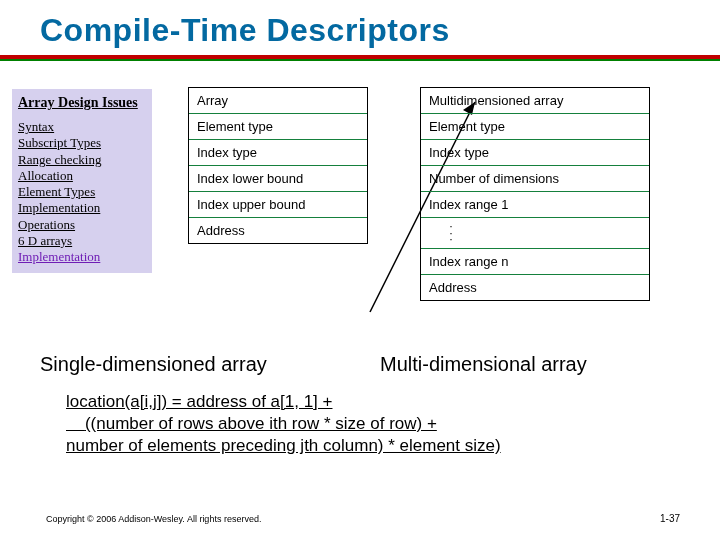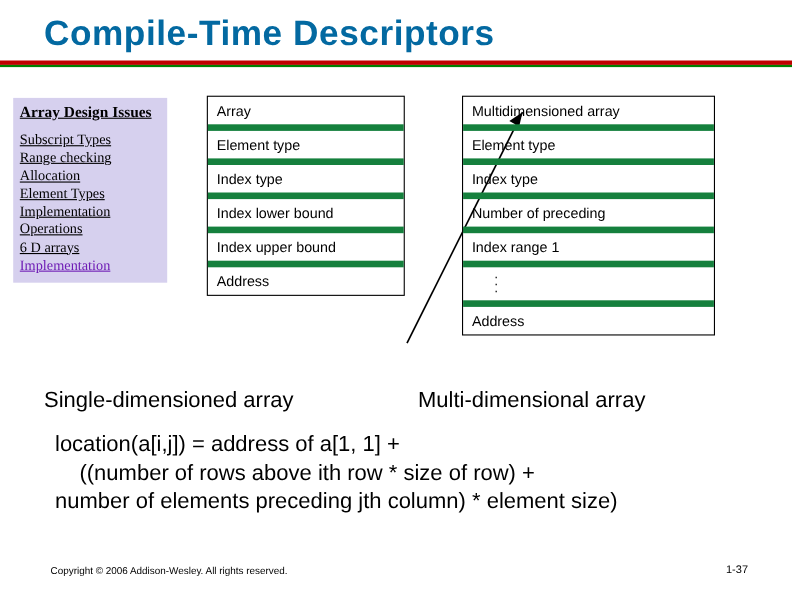--- a/index.html
+++ b/index.html
@@ -10,43 +10,44 @@
   .rule-green { height: 2px; background: #008000; margin: 0 -40px 0 -40px; }
   .content { position: relative; margin-top: 12px; height: 430px; }
   .sidebar { position: absolute; left: -28px; top: 0; width: 140px; background: #d6d0ee; padding: 6px 6px 8px 6px; font-family: 'Times New Roman', serif; margin-top: 16px; }
   .sidebar-title { font-weight: bold; font-size: 14px; text-decoration: underline; line-height: 1.15; margin-bottom: 8px; }
   .sidebar-item { font-size: 13px; text-decoration: underline; line-height: 1.25; }
   .impl { color: #6f1db5; text-decoration: underline; }
   .diagram { position: absolute; top: 14px; }
   .d1 { left: 148px; width: 180px; }
   .d2 { left: 380px; width: 230px; }
   .desc-box { border: 1px solid #000; width: 180px; }
-  .desc-row { border-bottom: 6px solid #15803d; padding: 5px 8px; font-family: Arial, sans-serif; font-size: 13px; }
+  .desc-row { border-bottom: 1px solid #15803d; padding: 5px 8px; font-family: Arial, sans-serif; font-size: 13px; }
   .desc-row:last-child { border-bottom: none; }
   .arrow-svg { position: absolute; top: 14px; left: 320px; width: 130px; height: 230px; pointer-events: none; }
   .dots { font-family: Arial, sans-serif; font-size: 12px; line-height: 0.55; padding-left: 28px; letter-spacing: 0; }
   .caption { font-family: 'Comic Sans MS', cursive, sans-serif; font-size: 20px; position: absolute; }
   .cap1 { left: 0px; top: 280px; }
   .cap2 { left: 340px; top: 280px; }
-  .formula { font-family: 'Comic Sans MS', cursive, sans-serif; font-size: 20px; position: absolute; top: 318px; left: 10px; right: 10px; line-height: 1.3; }
+  .formula { font-family: 'Comic Sans MS', cursive, sans-serif; font-size: 17px; position: absolute; top: 318px; left: 26px; right: 10px; line-height: 1.3; text-decoration: underline; }
   .footer { position: absolute; bottom: 16px; left: 46px; right: 40px; font-family: Arial, sans-serif; font-size: 9px; color: #000; }
   .pagenum { position: absolute; bottom: 16px; right: 40px; font-family: Arial, sans-serif; font-size: 10px; }
 </style>
 </head>
 <body>
 
 <div class="slide">
   <h1 class="title">Compile-Time Descriptors</h1>
   <div class="rule-red"></div>
   <div class="rule-green"></div>
 
   <div class="content">
 
     <div class="sidebar">
       <div class="sidebar-title">Array Design Issues</div>
+      <div class="sidebar-item">Syntax</div>
       <div class="sidebar-item">Subscript Types</div>
       <div class="sidebar-item">Range checking</div>
       <div class="sidebar-item">Allocation</div>
       <div class="sidebar-item">Element Types</div>
       <div class="sidebar-item">Implementation</div>
       <div class="sidebar-item">Operations</div>
       <div class="sidebar-item">6 D arrays</div>
       <div class="sidebar-item impl">Implementation</div>
     </div>
 
@@ -64,23 +65,24 @@
     <svg class="arrow-svg" viewBox="0 0 130 230">
       <line x1="10" y1="225" x2="115" y2="15" stroke="#000" stroke-width="1.5"></line>
       <polygon points="115,15 103,23 112,28" fill="#000"></polygon>
     </svg>
 
     <div class="diagram d2">
       <div class="desc-box" style="width:230px">
         <div class="desc-row">Multidimensioned array</div>
         <div class="desc-row">Element type</div>
         <div class="desc-row">Index type</div>
-        <div class="desc-row">Number of preceding</div>
+        <div class="desc-row">Number of dimensions</div>
         <div class="desc-row">Index range 1</div>
         <div class="desc-row dots">·<br>·<br>·</div>
+        <div class="desc-row">Index range n</div>
         <div class="desc-row">Address</div>
       </div>
     </div>
 
     <div class="caption cap1">Single-dimensioned array</div>
     <div class="caption cap2">Multi-dimensional array</div>
 
     <div class="formula">
       <span>location(a[i,j]) = address of a[1, 1] +</span><br>
       &nbsp;&nbsp;&nbsp;&nbsp;<span>((number of rows above ith row * size of row) +</span><br>

